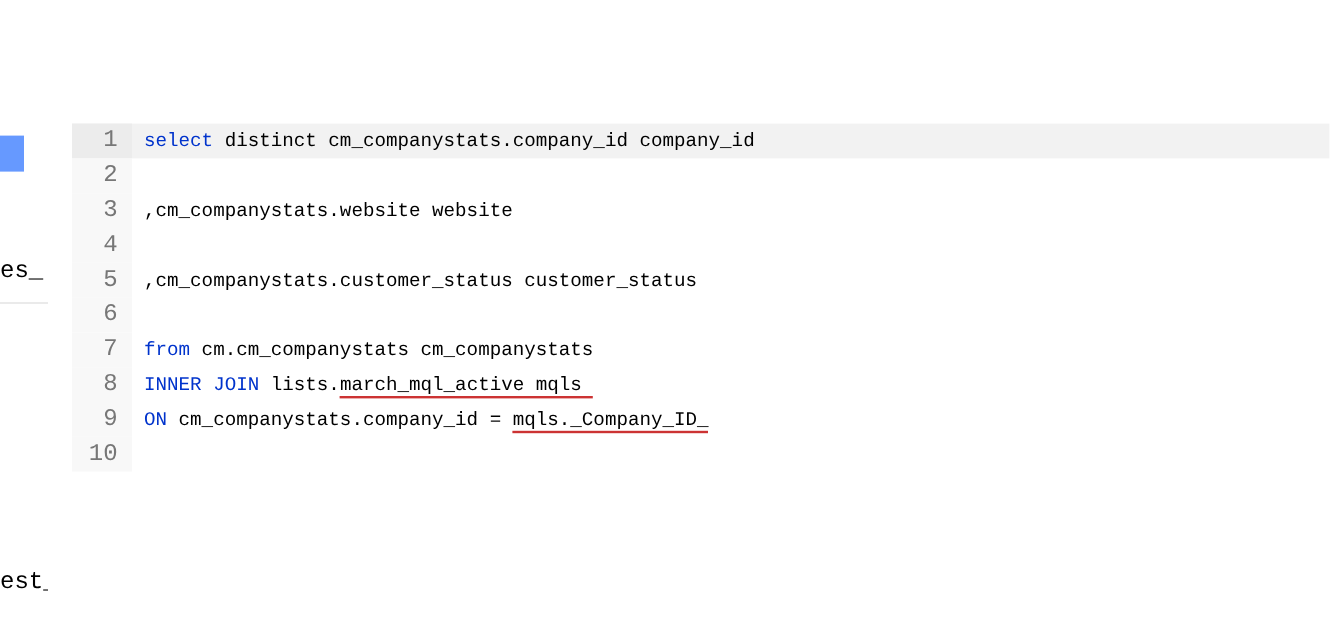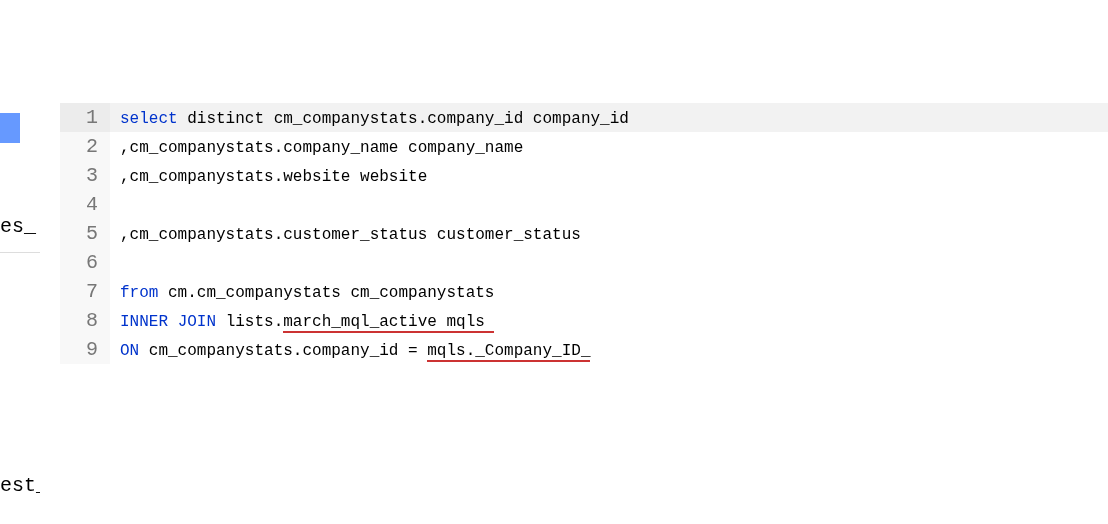--- a/index.html
+++ b/index.html
@@ -98,21 +98,20 @@
   <div class="left-label-2">est_</div>
 </div>
 
 <div class="editor" id="editor">
     <div class="code-line hl">
       <div class="gutter">1</div>
       <div class="code"><span class="kw">select</span><span> distinct cm_companystats.company_id company_id</span></div>
     </div>
     <div class="code-line">
       <div class="gutter">2</div>
-      <div class="code"><span>,cm_companystats.company_name company_name</span></div>
     </div>
     <div class="code-line">
       <div class="gutter">3</div>
       <div class="code"><span>,cm_companystats.website website</span></div>
     </div>
     <div class="code-line">
       <div class="gutter">4</div>
     </div>
     <div class="code-line">
       <div class="gutter">5</div>
@@ -127,13 +126,17 @@
       <div class="code"><span class="kw">from</span><span> cm.cm_companystats cm_companystats</span></div>
     </div>
     <div class="code-line">
       <div class="gutter">8</div>
       <div class="code"><span class="kw">INNER</span><span> </span><span class="kw">JOIN</span><span> lists.</span><span class="err">march_mql_active mqls </span></div>
     </div>
     <div class="code-line">
       <div class="gutter">9</div>
       <div class="code"><span class="kw">ON</span><span> cm_companystats.company_id = </span><span class="err">mqls._Company_ID_</span></div>
     </div>
+    <div class="code-line">
+      <div class="gutter">10</div>
+      <div class="code"><span></span></div>
+    </div>
   </div>
 
 </body></html>

